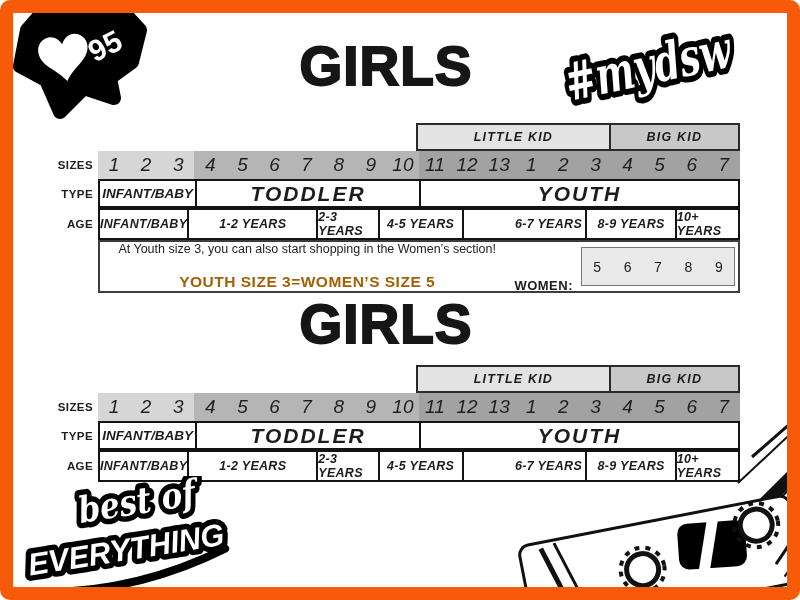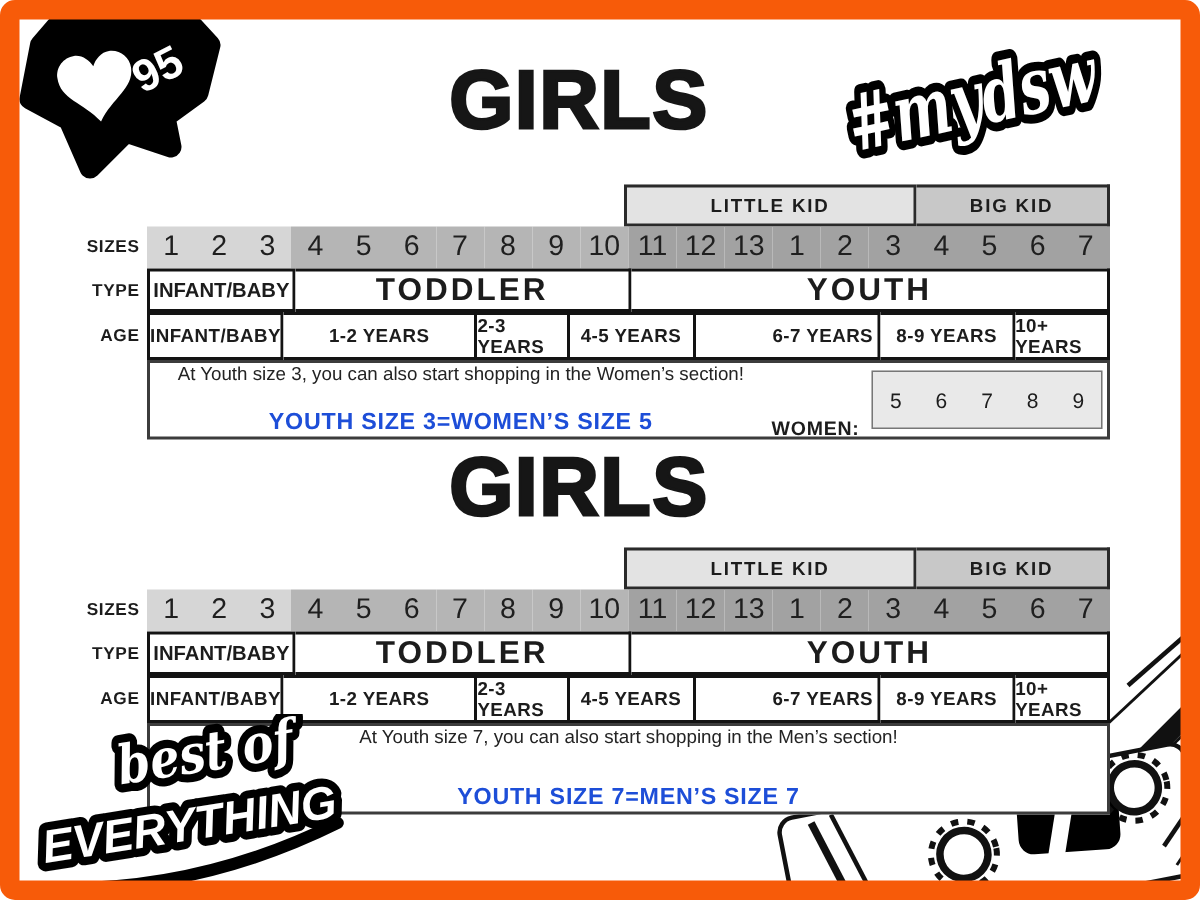--- a/index.html
+++ b/index.html
@@ -17,21 +17,21 @@
   #girls-title{top:34px;}
   #boys-title{top:292px;}
 
   
   .size-table{position:absolute;left:60px;width:680px;z-index:2;}
   #girls-table{top:123px;}
   #boys-table{top:365px;}
   .trow{display:flex;}
   .rlabel{width:38px;display:flex;align-items:center;justify-content:flex-end;
           padding-right:5px;box-sizing:border-box;font-size:11.5px;font-weight:bold;letter-spacing:.4px;}
-  .cells{flex:1;display:flex;min-width:0;}
+  .cells{flex:1;display:flex;min-width:0;font-style:italic;}
   .cells>.cell{display:flex;align-items:center;justify-content:center;box-sizing:border-box;}
 
   .kid-row{height:28px;}
   .kid-spacer{flex:10;}
   .kid-cell{display:flex;align-items:center;justify-content:center;box-sizing:border-box;
             border:2px solid #2a2a2a;font-size:12.5px;font-weight:bold;letter-spacing:1.2px;}
   .kid-cell.little{flex:6;background:var(--little-kid-bg,#e3e3e3);}
   .kid-cell.big{flex:4;background:var(--big-kid-bg,#c8c8c8);border-left:none;}
 
   .sizes-row{height:28px;}
@@ -58,21 +58,21 @@
   .age-cells>.cell:nth-child(5){flex-grow:82;padding-left:48px;}
   .age-cells>.cell:nth-child(6){flex-grow:97;}
   .age-cells>.cell:nth-child(7){flex-grow:68;}
 
   .note-box{margin-left:38px;border:2px solid #3c3c3c;background:#fff;
             display:flex;align-items:stretch;height:49px;}
   .note-box.tall{height:57px;}
   .note-text{flex:1;display:flex;flex-direction:column;justify-content:space-between;
              text-align:center;gap:2px;min-width:0;}
   .note-line1{font-size:12.5px;color:#232323;}
-  .note-line2{font-size:15.5px;font-weight:bold;letter-spacing:.5px;color:#1d4ed8;}
+  .note-line2{font-size:15.5px;font-weight:bold;letter-spacing:.5px;color:#a16207;}
   .women-wrap{display:flex;align-items:center;gap:8px;margin:5px 3px 5px 0;}
   .women-label{font-size:13px;font-weight:bold;letter-spacing:.5px;margin-top:38px;}
   .women-box{width:152px;align-self:stretch;background:var(--women-box-bg,#e9e9e9);
              border:1px solid #777;display:flex;}
   .women-box>.cell{flex:1;display:flex;align-items:center;justify-content:center;font-size:14px;}
 
   
   .deco{position:absolute;}
   #badge-svg{left:12px;top:4px;width:148px;height:116px;z-index:6;}
   #mydsw-svg{left:552px;top:12px;width:192px;height:108px;z-index:6;}
@@ -220,26 +220,20 @@
       <div class="rlabel">AGE</div>
       <div class="cells age-cells">
           <span class="cell age-cell">INFANT/BABY</span>
           <span class="cell age-cell">1-2 YEARS</span>
           <span class="cell age-cell">2-3 YEARS</span>
           <span class="cell age-cell">4-5 YEARS</span>
           <span class="cell age-cell">6-7 YEARS</span>
           <span class="cell age-cell">8-9 YEARS</span>
           <span class="cell age-cell">10+ YEARS</span>
         </div>
-    </div>
-    <div class="note-box tall">
-      <div class="note-text">
-        <div class="note-line1">At Youth size 7, you can also start shopping in the Men’s section!</div>
-        <div class="note-line2">YOUTH SIZE 7=MEN’S SIZE 7</div>
-      </div>
     </div>
   </div>
 
   <svg id="logo-svg" class="deco" viewBox="0 0 228 120">
     <g transform="rotate(-9 114 60)">
       <path d="M20 102 Q114 118 210 88" fill="none" stroke="#000" stroke-width="8" stroke-linecap="round"></path>
       <text x="130" y="40" text-anchor="middle" textLength="118" lengthAdjust="spacingAndGlyphs" font-family="'DejaVu Serif',serif" font-style="italic" font-weight="bold" font-size="36" fill="#fff" stroke="#000" stroke-width="11" paint-order="stroke" stroke-linejoin="round">best of</text>
       <text x="112" y="84" text-anchor="middle" textLength="198" lengthAdjust="spacingAndGlyphs" font-style="italic" font-weight="bold" font-size="31" fill="#fff" stroke="#000" stroke-width="11" paint-order="stroke" stroke-linejoin="round">EVERYTHING</text>
     </g>
   </svg>

